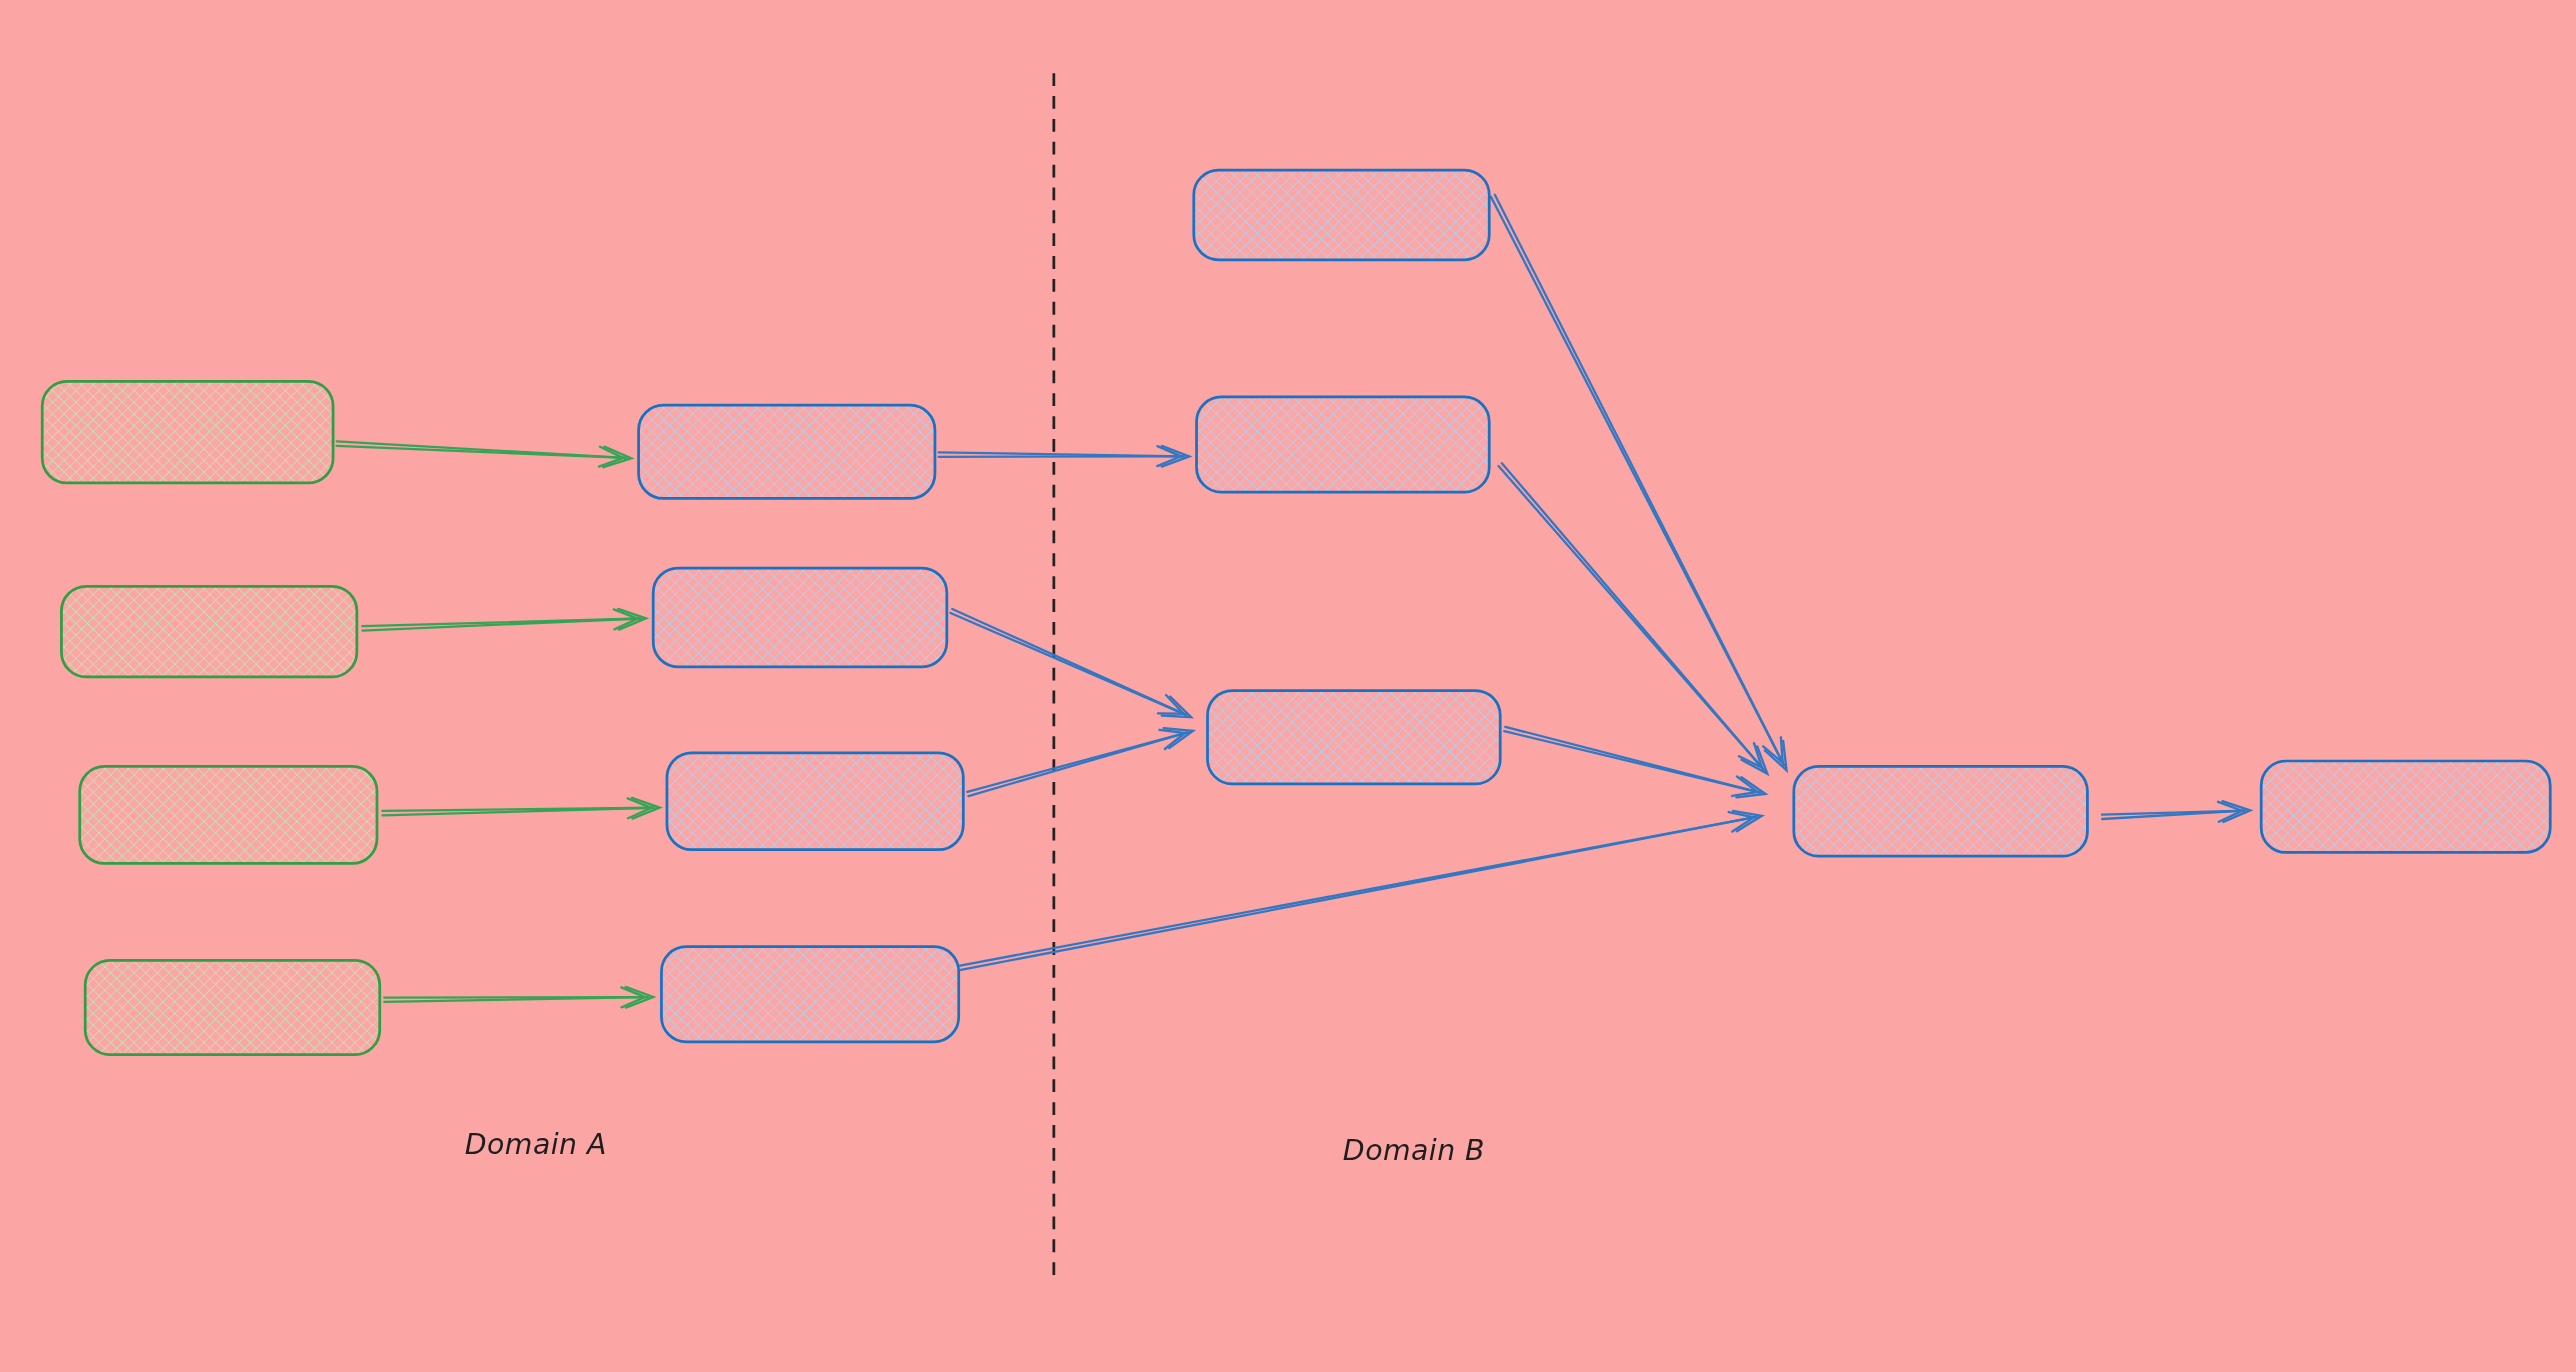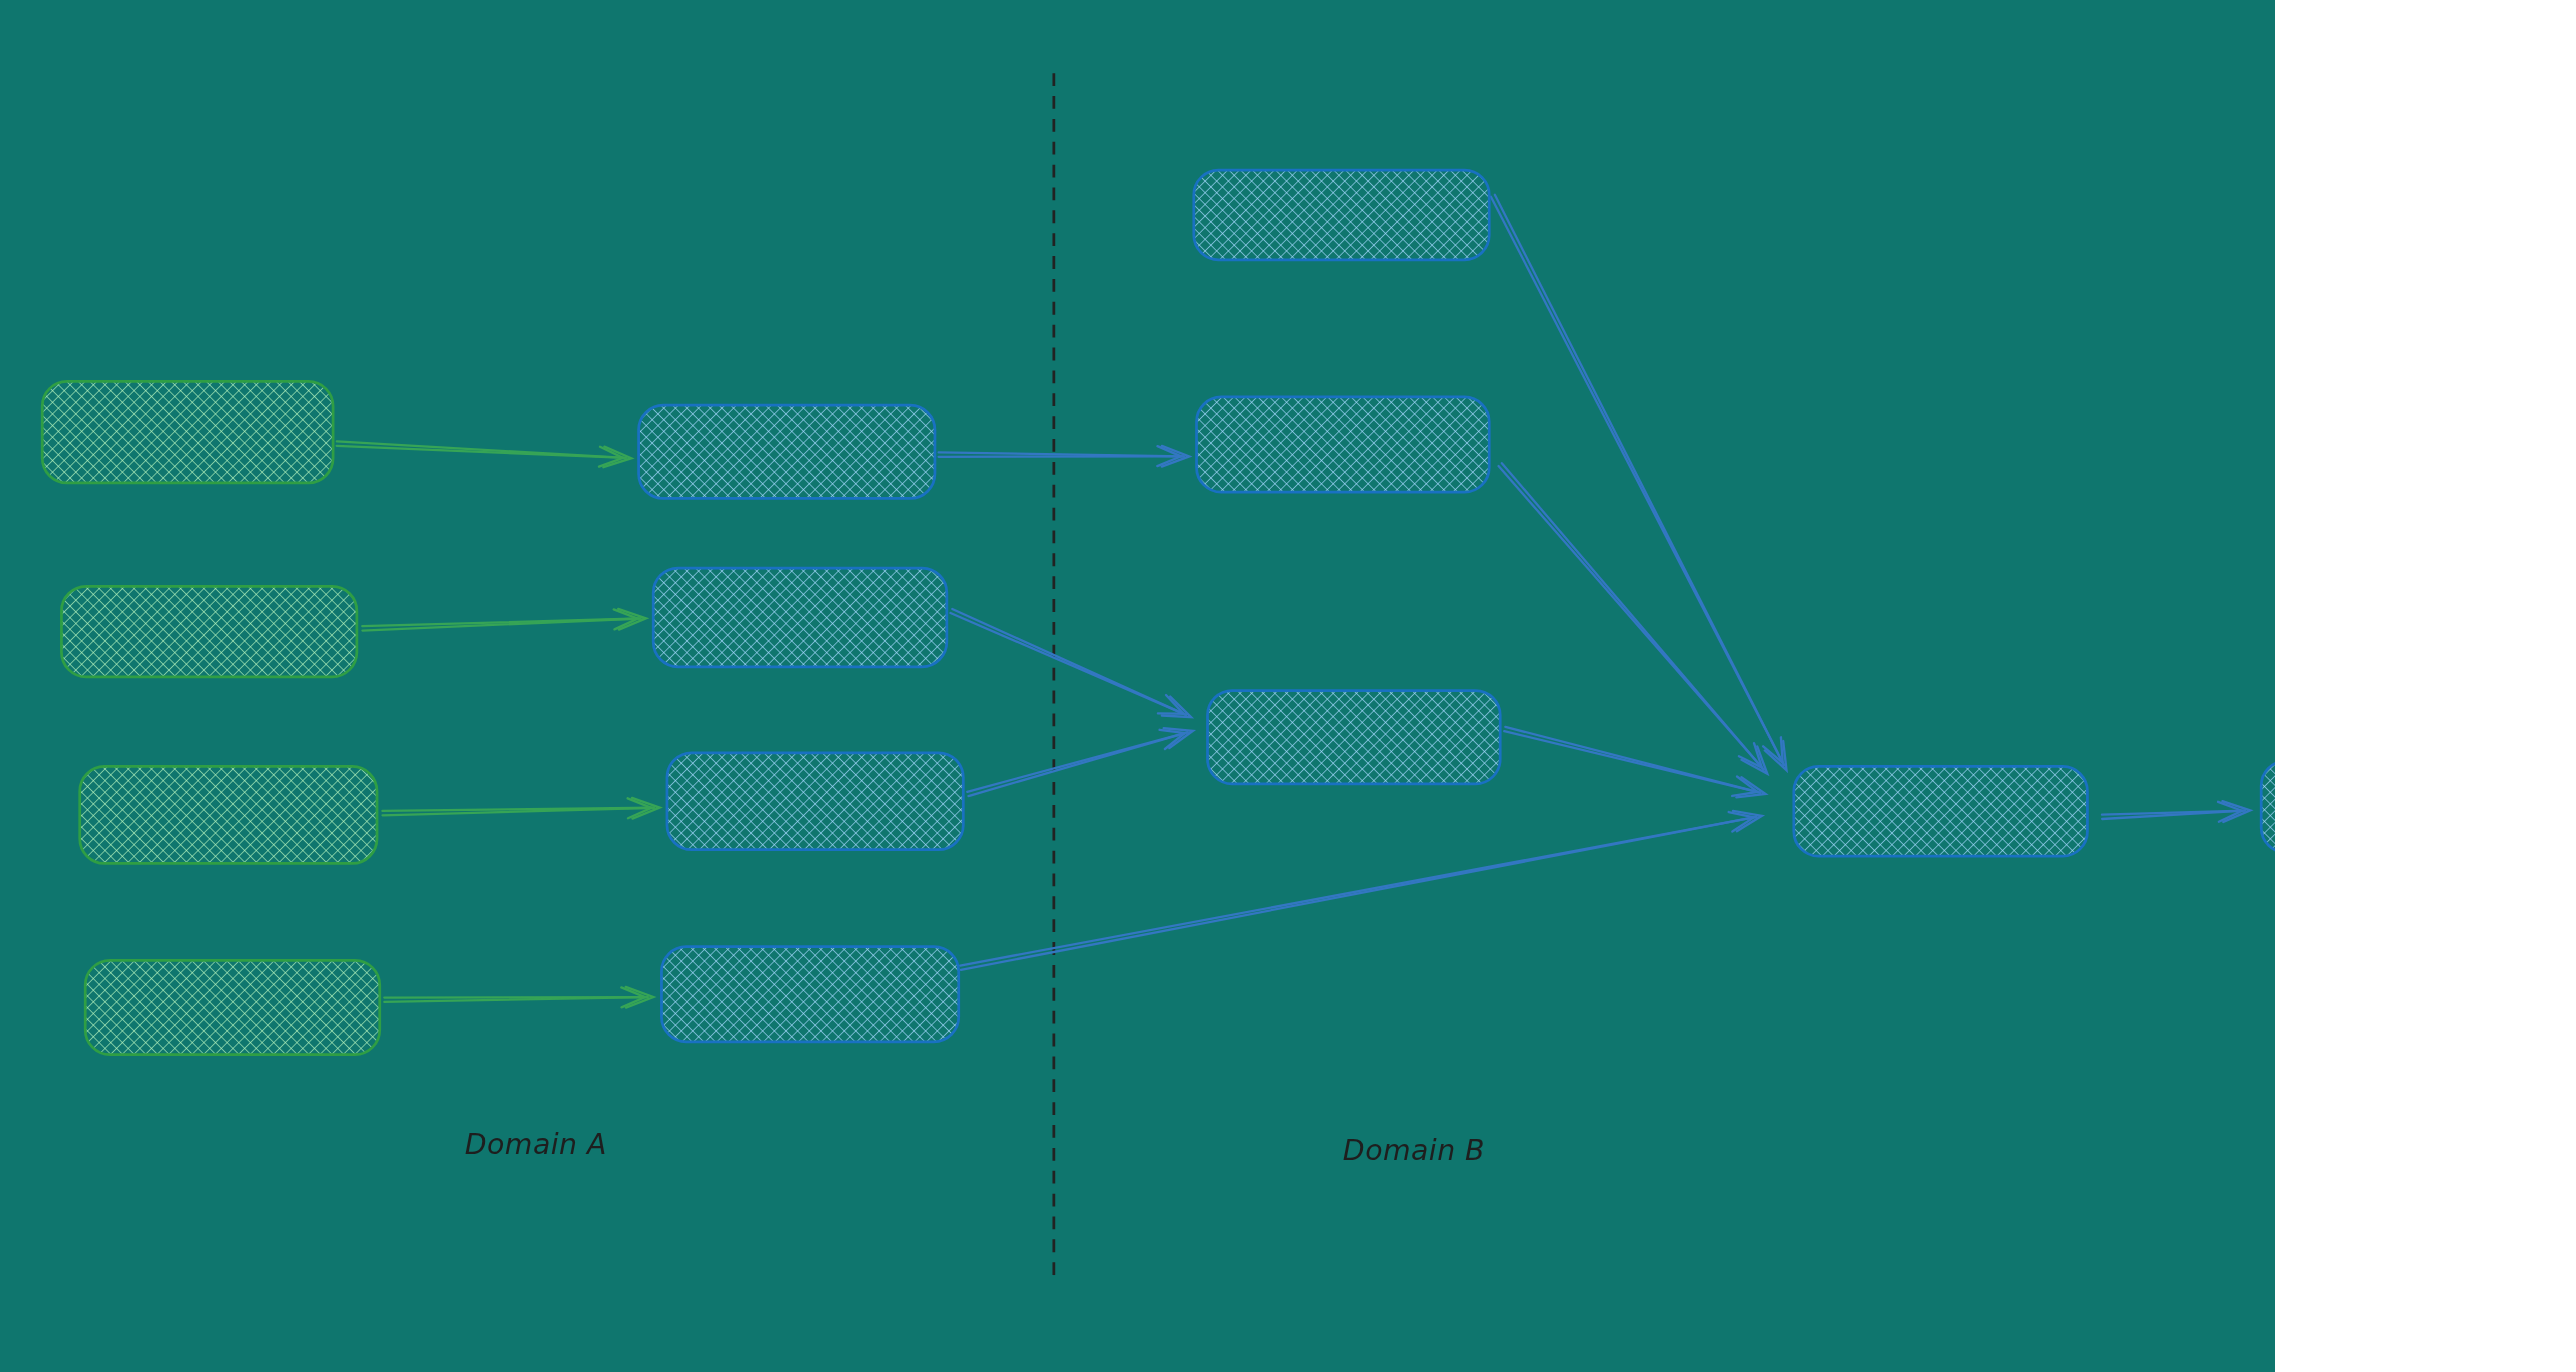--- a/index.html
+++ b/index.html
@@ -1,16 +1,16 @@
 <!DOCTYPE html>
 <html style="font-size:14.6px"><head>
 <meta charset="utf-8">
 <style>
   html,body{margin:0;padding:0;background:#ffffff;}
-  .stage{position:relative;width:2275px;height:1372px;background:#0f766e;overflow:hidden;}
+  .stage{position:relative;width:2576px;height:1372px;background:#fca5a5;overflow:hidden;}
   svg{display:block;position:absolute;left:0;top:0;}
   .domain-label{
     font-family:"DejaVu Sans",sans-serif;
     font-style:italic;
     font-size:31px;
     letter-spacing:0.5px;
   }
   .node{stroke-width:3;}
   .edge-line{fill:none;stroke-linecap:round;}
 </style>

